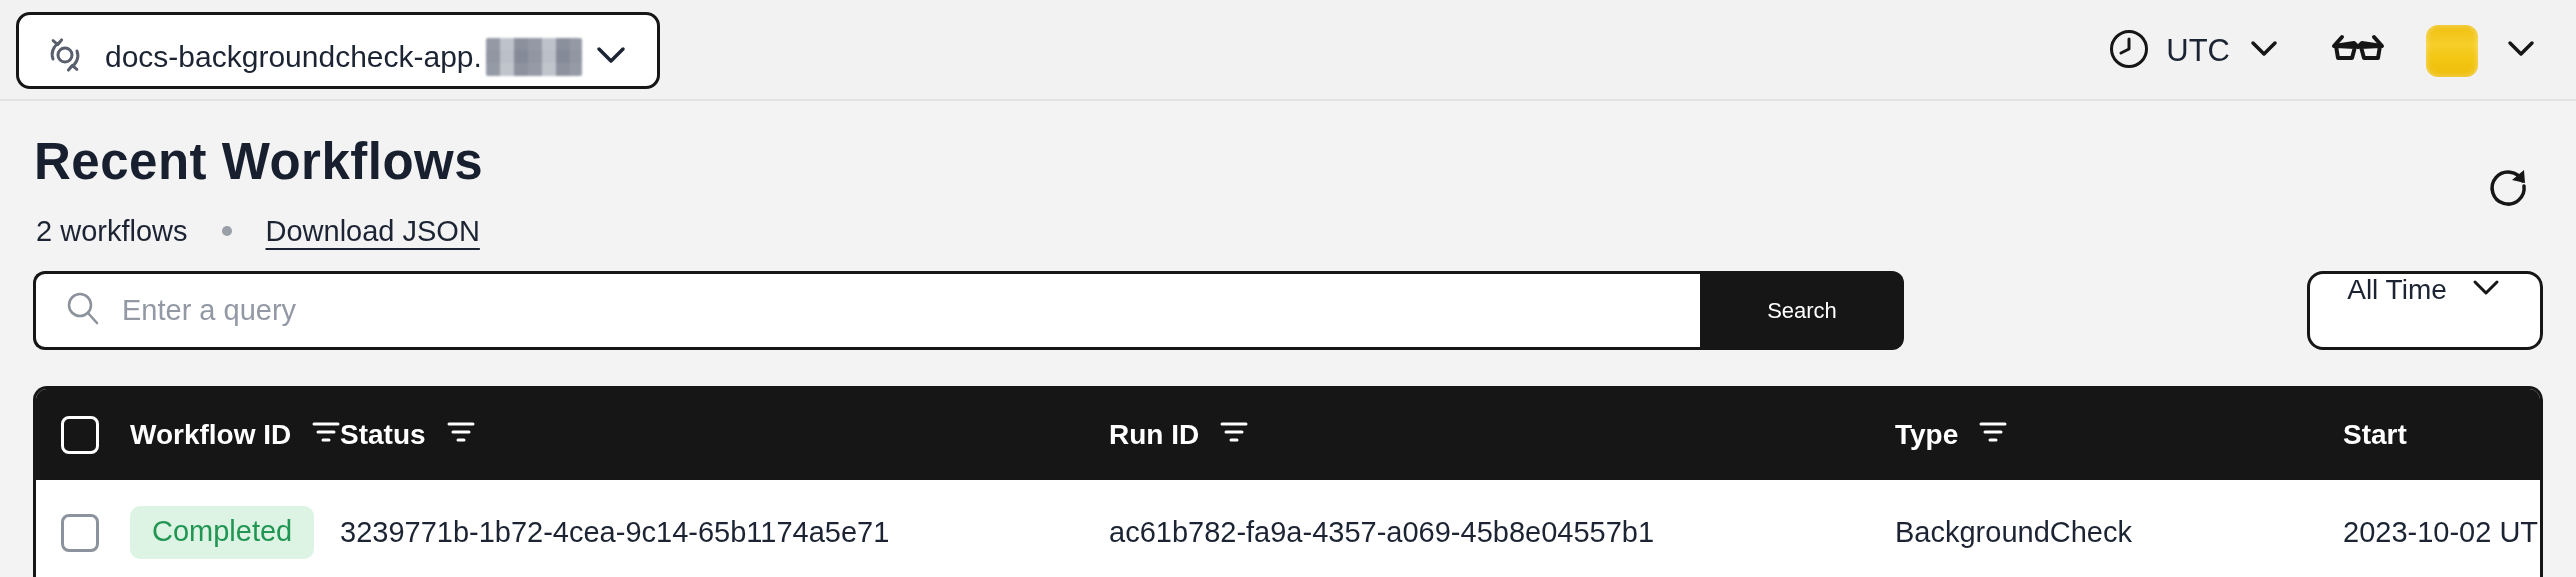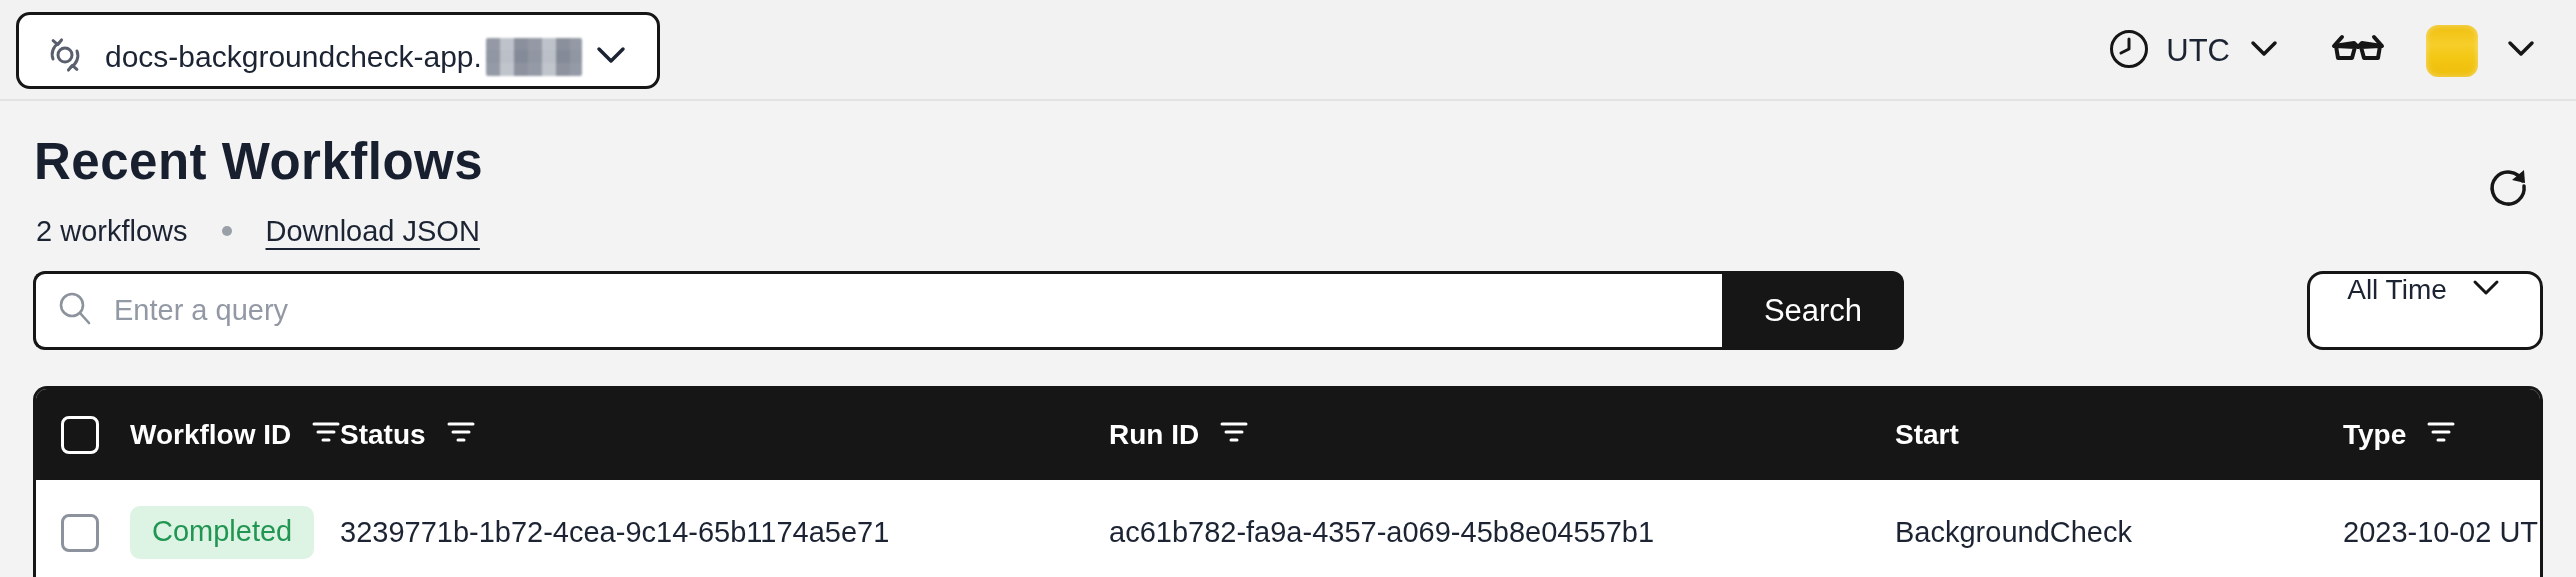--- a/index.html
+++ b/index.html
@@ -60,30 +60,30 @@
   .download-link { color: #1c2433; text-decoration: underline; text-underline-offset: 7px; text-decoration-thickness: 2px; cursor: pointer; }
   .refresh-btn { position: absolute; right: 44px; top: 162px; cursor: pointer; }
 
   
   .search-bar {
     position: absolute; left: 33px; top: 271px; width: 1871px; height: 79px;
     display: flex;
   }
   .search-input-wrap {
     flex: 1; background: #ffffff; border: 3px solid #161616; border-right: none;
-    border-radius: 12px 0 0 12px; display: flex; align-items: center; padding-left: 20px;
+    border-radius: 12px 0 0 12px; display: flex; align-items: center; padding-left: 28px;
   }
   .search-input {
     border: none; outline: none; flex: 1; font-size: 29px; margin-left: 20px;
     font-family: "Liberation Sans", sans-serif; color: #1c2433; background: transparent;
   }
   .search-input::placeholder { color: #9298a4; }
   .search-btn {
-    width: 182px; background: #161616; color: #ffffff; border: none;
-    border-radius: 0 12px 12px 0; font-size: 31px; font-family: "Liberation Sans", sans-serif;
+    width: 204px; background: #161616; color: #ffffff; border: none;
+    border-radius: 0 12px 12px 0; font-size: 22px; font-family: "Liberation Sans", sans-serif;
     cursor: pointer;
   }
   .time-filter-btn {
     position: absolute; right: 33px; top: 271px; width: 236px; height: 79px;
     background: #ffffff; border: 3px solid #161616; border-radius: 16px;
     display: flex; align-items: flex-start; justify-content: center; gap: 22px;
     font-size: 28px; color: #1c2433; cursor: pointer;
   }
 
   
@@ -252,29 +252,29 @@
     </div>
     <div class="th">
       <span>Run ID</span>
       <span class="filter-btn icon">
         <svg width="30" height="26" viewBox="0 0 30 26" fill="none">
           <path d="M3 4 H27 M7 12 H23 M12 20 H18" stroke="#ffffff" stroke-width="3" stroke-linecap="round"></path>
         </svg>
       </span>
     </div>
     <div class="th">
+      <span>Type</span>
+      <span class="filter-btn icon">
+        <svg width="30" height="26" viewBox="0 0 30 26" fill="none">
+          <path d="M3 4 H27 M7 12 H23 M12 20 H18" stroke="#ffffff" stroke-width="3" stroke-linecap="round"></path>
+        </svg>
+      </span>
+    </div>
+    <div class="th">
       <span>Start</span>
-    </div>
-    <div class="th">
-      <span>Type</span>
-      <span class="filter-btn icon">
-        <svg width="30" height="26" viewBox="0 0 30 26" fill="none">
-          <path d="M3 4 H27 M7 12 H23 M12 20 H18" stroke="#ffffff" stroke-width="3" stroke-linecap="round"></path>
-        </svg>
-      </span>
     </div>
   </div>
 
   <div class="grid-row tbody-row">
     <div class="cb-cell">
       <div class="checkbox row-cb"></div>
     </div>
     <div class="td">
       <span class="status-badge" style="color:#219653;background:#ddf4e4;">Completed</span>
     </div>

